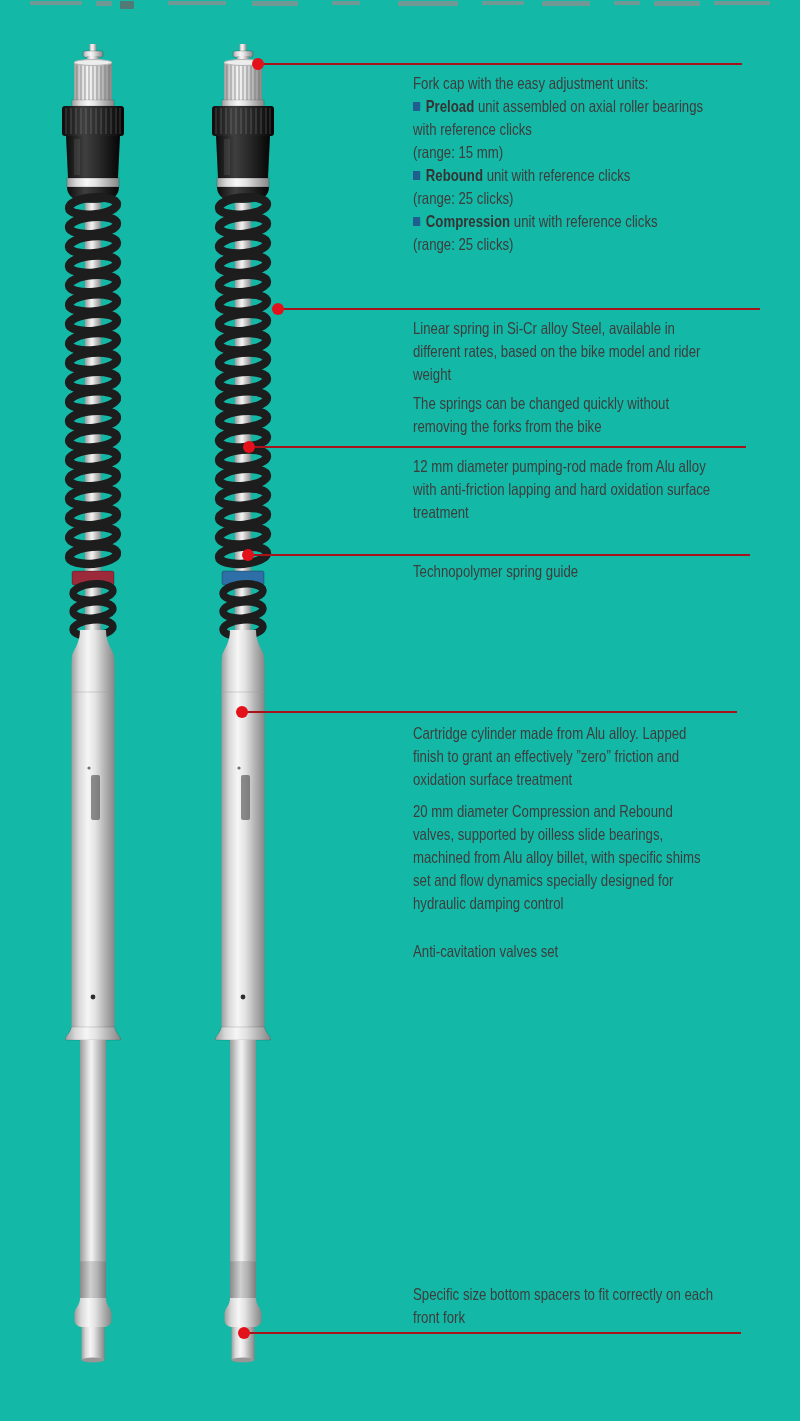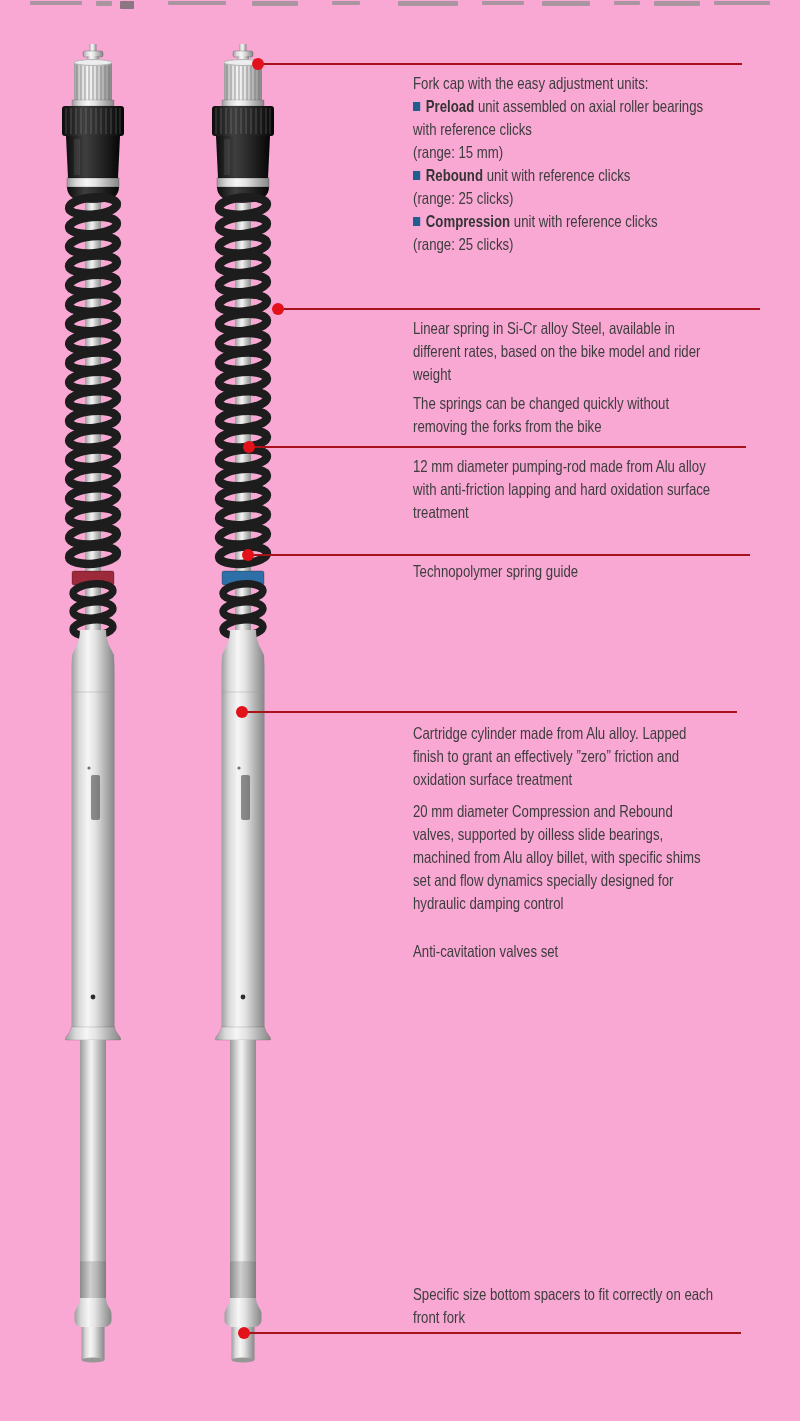--- a/index.html
+++ b/index.html
@@ -1,16 +1,16 @@
 <!DOCTYPE html>
 <html style="--line: #a8121b; --dot: #e31119; --bullet: #1f5e8f; --text: #3d3d3d;"><head>
 <meta charset="utf-8">
 <style>
   html,body{margin:0;padding:0;background:#ffffff;}
-  .page{position:relative;width:800px;height:1421px;background:#f9a8d4;overflow:hidden;
+  .page{position:relative;width:800px;height:1421px;background:#14b8a6;overflow:hidden;
         font-family:"Liberation Sans",sans-serif;}
   
   #top-strip{position:absolute;left:0;top:0;width:800px;height:9px;overflow:hidden;}
   #top-strip i{position:absolute;top:1px;background:#8f8f8f;opacity:.75;border-radius:1px;}
 
   
   .fork{position:absolute;top:44px;width:120px;height:1320px;}
   .coil{fill:none;stroke:#1d1d1d;stroke-linecap:round;}
 
   

